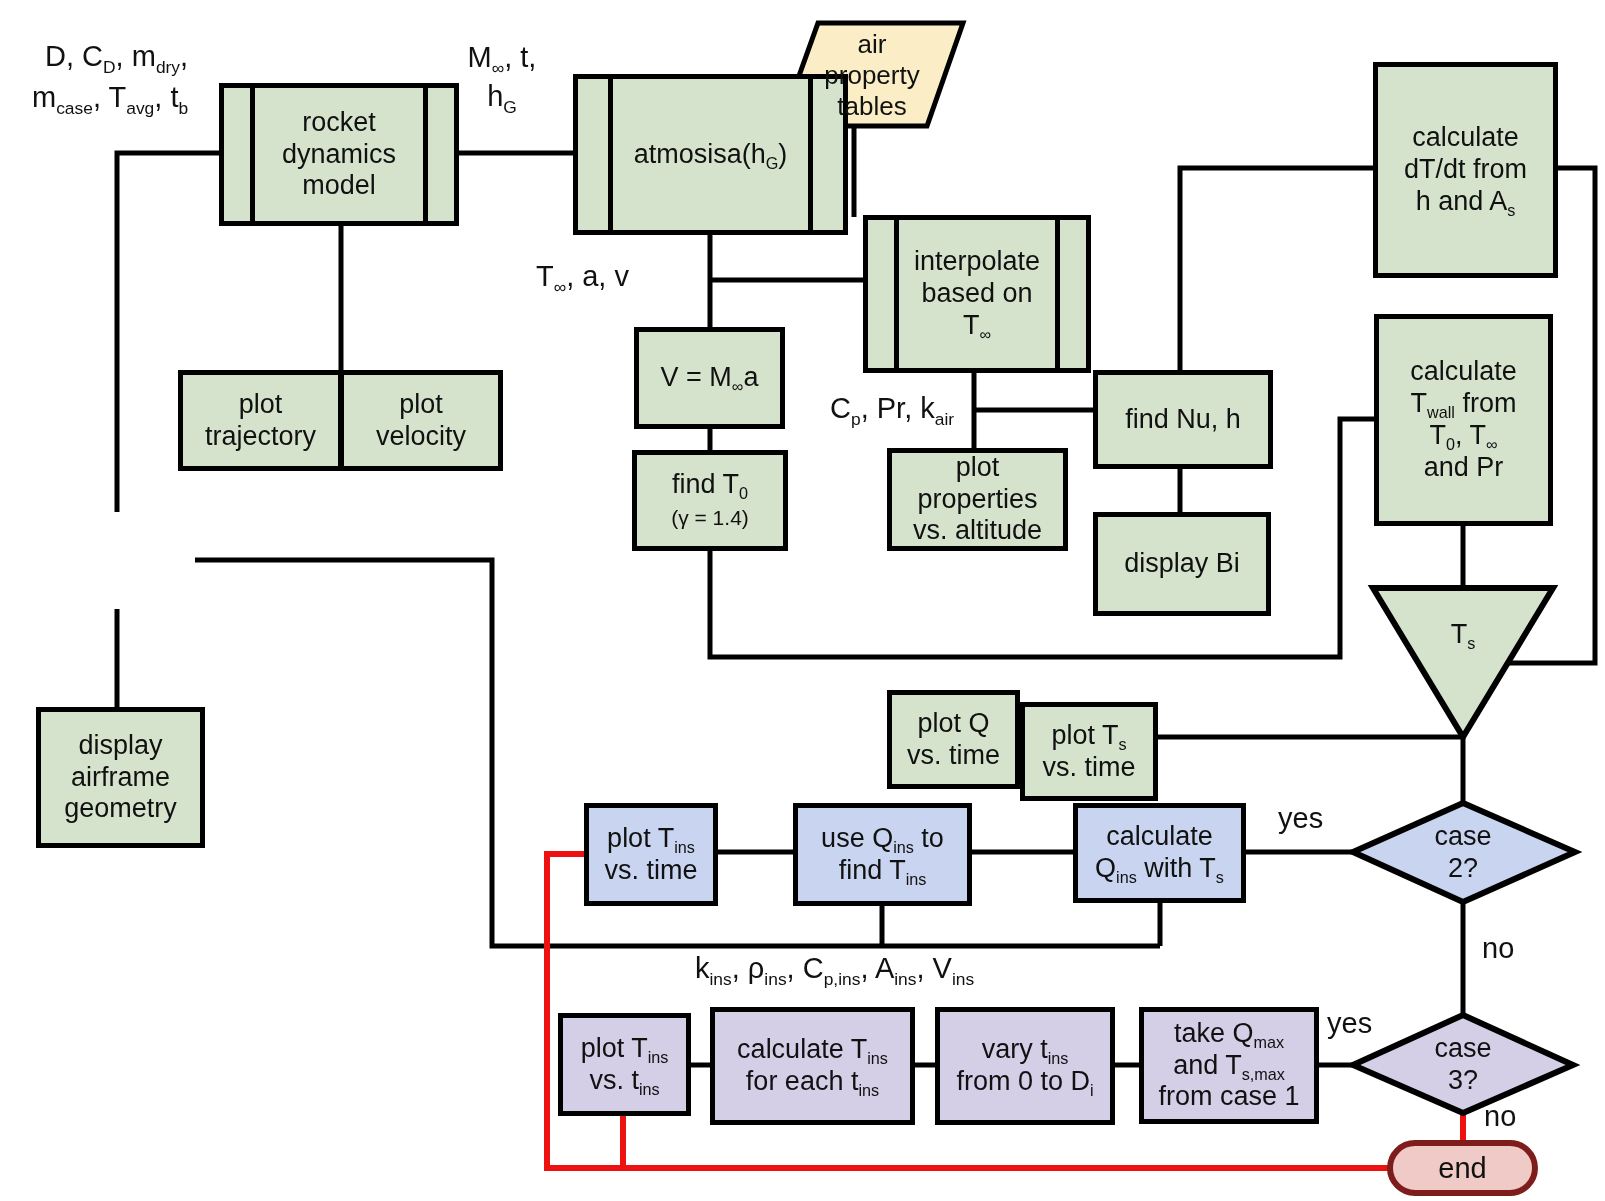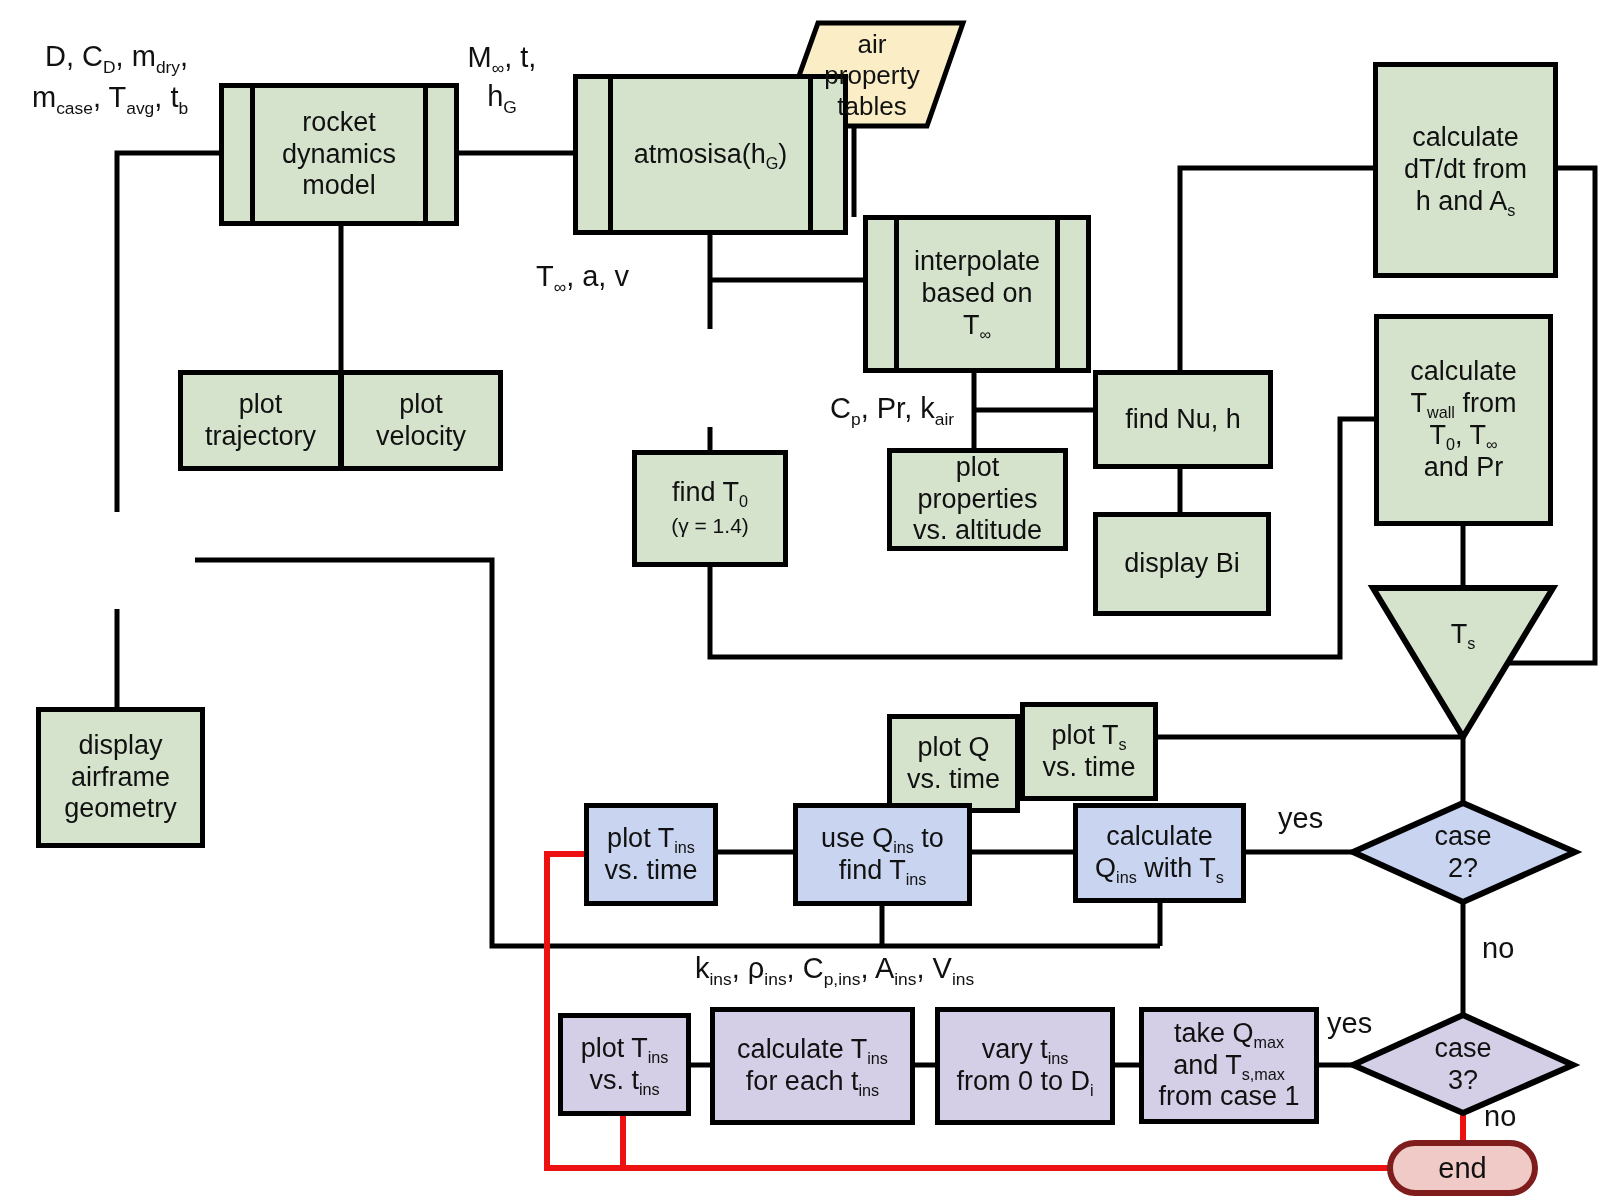--- a/index.html
+++ b/index.html
@@ -99,21 +99,24 @@
     <div class="subbar r" style="right:30px"></div>
     <span>atmosisa(h<sub>G</sub>)</span>
   </div>
 
   <div class="node green" style="left:863px;top:215px;width:228px;height:158px;">
     <div class="subbar l"></div>
     <div class="subbar r"></div>
     <span>interpolate<br>based on<br>T<sub>∞</sub></span>
   </div>
 
-  <div class="node green" style="left:632px;top:450px;width:156px;height:117px;">
+  <div class="node green" style="left:634px;top:327px;width:151px;height:102px;">
+    <span>V = M<sub>∞</sub>a</span>
+  </div>
+  <div class="node green" style="left:632px;top:450px;width:156px;height:101px;">
     <span>find T<sub>0</sub><br><span class="small">(γ = 1.4)</span></span>
   </div>
   <div class="node green" style="left:178px;top:370px;width:165px;height:101px;">
     <span>plot<br>trajectory</span>
   </div>
   <div class="node green" style="left:339px;top:370px;width:164px;height:101px;">
     <span>plot<br>velocity</span>
   </div>
   <div class="node green" style="left:36px;top:707px;width:169px;height:141px;">
     <span>display<br>airframe<br>geometry</span>
@@ -126,21 +129,21 @@
   </div>
   <div class="node green" style="left:1093px;top:370px;width:180px;height:99px;">
     <span>find Nu, h</span>
   </div>
   <div class="node green" style="left:1373px;top:62px;width:185px;height:216px;">
     <span>calculate<br>dT/dt from<br>h and A<sub>s</sub></span>
   </div>
   <div class="node green" style="left:1374px;top:314px;width:179px;height:212px;">
     <span>calculate<br>T<sub>wall</sub> from<br>T<sub>0</sub>, T<sub>∞</sub><br>and Pr</span>
   </div>
-  <div class="node green" style="left:887px;top:690px;width:133px;height:99px;margin-top:24px;">
+  <div class="node green" style="left:887px;top:690px;width:133px;height:99px;">
     <span>plot Q<br>vs. time</span>
   </div>
   <div class="node green" style="left:1020px;top:690px;width:138px;height:99px;margin-top:12px;">
     <span>plot T<sub>s</sub><br>vs. time</span>
   </div>
 
 
   <div class="node blue" style="left:584px;top:803px;width:134px;height:103px;">
     <span>plot T<sub>ins</sub><br>vs. time</span>
   </div>

